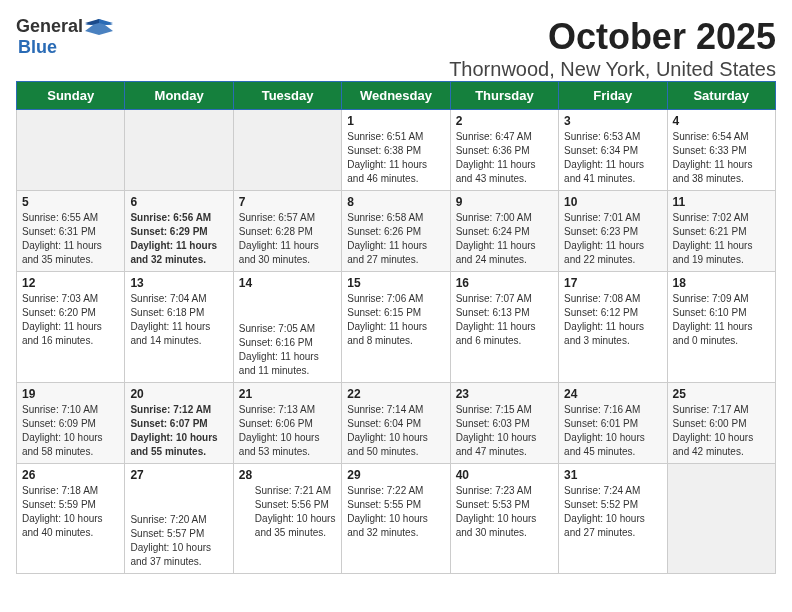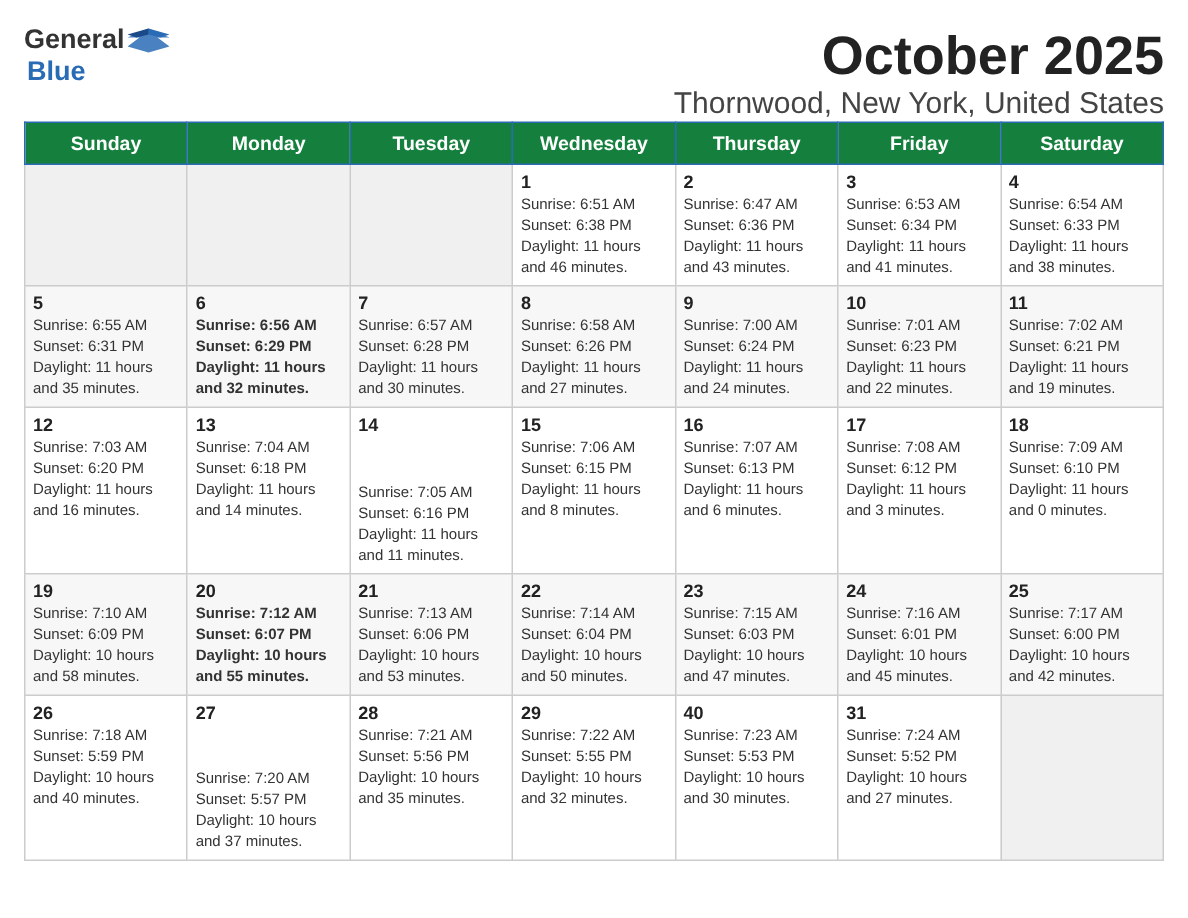--- a/index.html
+++ b/index.html
@@ -307,21 +307,21 @@
         </td>
         <td>
           <span class="day-number">27</span>
           <div class="day-info" style="white-space: pre-line; margin-top: 31px;">Sunrise: 7:20 AM
 Sunset: 5:57 PM
 Daylight: 10 hours
 and 37 minutes.</div>
         </td>
         <td>
           <span class="day-number">28</span>
-          <div class="day-info" style="white-space: pre-line;">Sunrise: 7:21 AM
+          <div class="day-info" style="white-space: pre-line; margin-left: 16px;">Sunrise: 7:21 AM
 Sunset: 5:56 PM
 Daylight: 10 hours
 and 35 minutes.</div>
         </td>
         <td>
           <span class="day-number">29</span>
           <div class="day-info" style="white-space: pre-line;">Sunrise: 7:22 AM
 Sunset: 5:55 PM
 Daylight: 10 hours
 and 32 minutes.</div>

